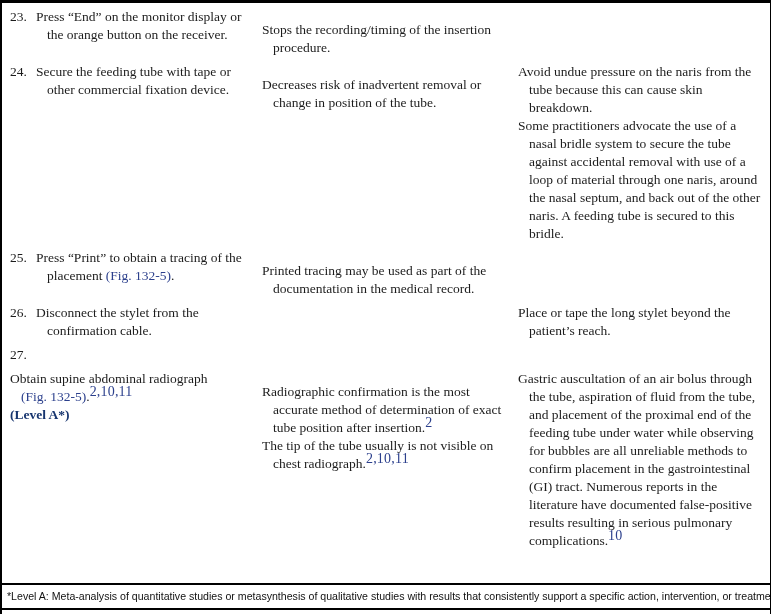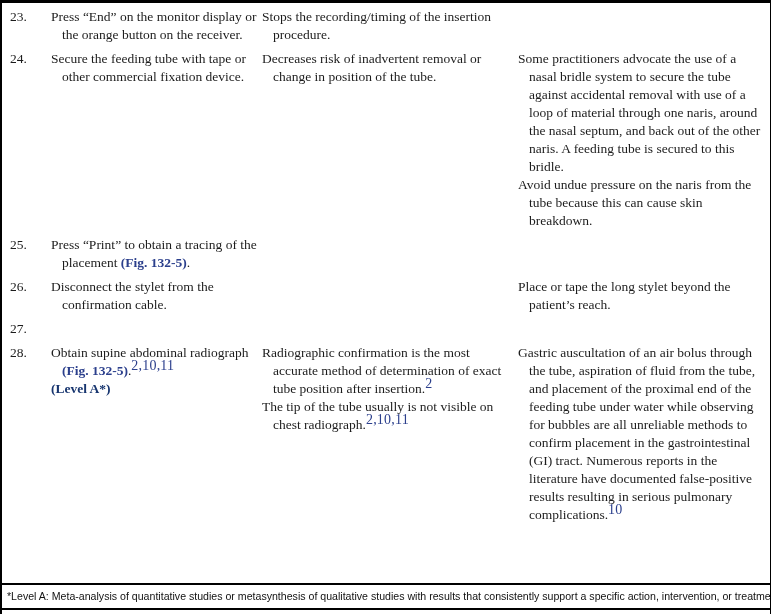--- a/index.html
+++ b/index.html
@@ -19,27 +19,27 @@
   }
   .table-area {
     flex: 1 1 auto;
     padding: 5px 2px 0 8px;
     overflow: hidden;
     font-size: 13.5px;
     line-height: 18px;
   }
   .row { display: flex; margin-bottom: 6px; }
   .cell { box-sizing: border-box; }
-  .col-step { width: 252px; flex: none; display: flex; gap: 15px; }
+  .col-step { width: 252px; flex: none; display: flex; }
   .num { width: 26px; flex: none; }
   .step-text { width: 206px; }
-  .col-rationale { width: 256px; flex: none; padding-right: 14px; }
+  .col-rationale { width: 256px; flex: none; padding-right: 14px; margin-top: 13px; }
   .col-considerations { flex: 1 1 auto; padding-right: 6px; }
   .para { padding-left: 11px; text-indent: -11px; }
-  .fig-link { color: var(--link-color); font-weight: bold; }
+  .fig-link { color: var(--link-color); }
   sup.ref {
     font-size: 14px; line-height: 0; vertical-align: 5px;
     color: var(--link-color); letter-spacing: 0.2px;
   }
   .level-a { font-weight: bold; color: var(--levela-color); }
   .footnote {
     flex: none;
     border-top: 2px solid #000;
     border-bottom: 2px solid #000;
     margin-bottom: 4px;
@@ -72,32 +72,35 @@
     <div class="cell col-step">
       <div class="num">24.</div>
       <div class="step-text">
             <div class="para"><span>Secure the feeding tube with tape or other commercial fixation device.</span></div>
           </div>
     </div>
     <div class="cell col-rationale">
           <div class="para"><span>Decreases risk of inadvertent removal or change in position of the tube.</span></div>
         </div>
     <div class="cell col-considerations">
+          <div class="para"><span>Avoid undue pressure on the naris from the tube because this can cause skin breakdown.</span></div>
           <div class="para"><span>Some practitioners advocate the use of a nasal bridle system to secure the tube against accidental removal with use of a loop of material through one naris, around the nasal septum, and back out of the other naris. A feeding tube is secured to this bridle.</span></div>
-          <div class="para"><span>Avoid undue pressure on the naris from the tube because this can cause skin breakdown.</span></div>
         </div>
   </div>
 
   <div class="row">
     <div class="cell col-step">
       <div class="num">25.</div>
       <div class="step-text">
             <div class="para"><span>Press “Print” to obtain a tracing of the placement </span><span class="fig-link">(Fig. 132-5)</span><span>.</span></div>
           </div>
     </div>
+    <div class="cell col-rationale">
+          <div class="para"><span>Printed tracing may be used as part of the documentation in the medical record.</span></div>
+        </div>
     <div class="cell col-considerations"></div>
   </div>
 
   <div class="row">
     <div class="cell col-step">
       <div class="num">26.</div>
       <div class="step-text">
             <div class="para"><span>Disconnect the stylet from the confirmation cable.</span></div>
           </div>
     </div>
@@ -110,21 +113,20 @@
   <div class="row">
     <div class="cell col-step">
       <div class="num">27.</div>
     </div>
     <div class="cell col-rationale"></div>
     <div class="cell col-considerations"></div>
   </div>
 
   <div class="row">
     <div class="cell col-step">
-      <div class="num">28.</div>
       <div class="step-text">
             <div class="para"><span>Obtain supine abdominal radiograph </span><span class="fig-link">(Fig. 132-5)</span><span>.</span><sup class="ref">2,10,11</sup></div>
             <div class="para"><span class="level-a">(Level A*)</span></div>
           </div>
     </div>
     <div class="cell col-rationale">
           <div class="para"><span>Radiographic confirmation is the most accurate method of determination of exact tube position after insertion.</span><sup class="ref">2</sup></div>
           <div class="para"><span>The tip of the tube usually is not visible on chest radiograph.</span><sup class="ref">2,10,11</sup></div>
         </div>
     <div class="cell col-considerations">

